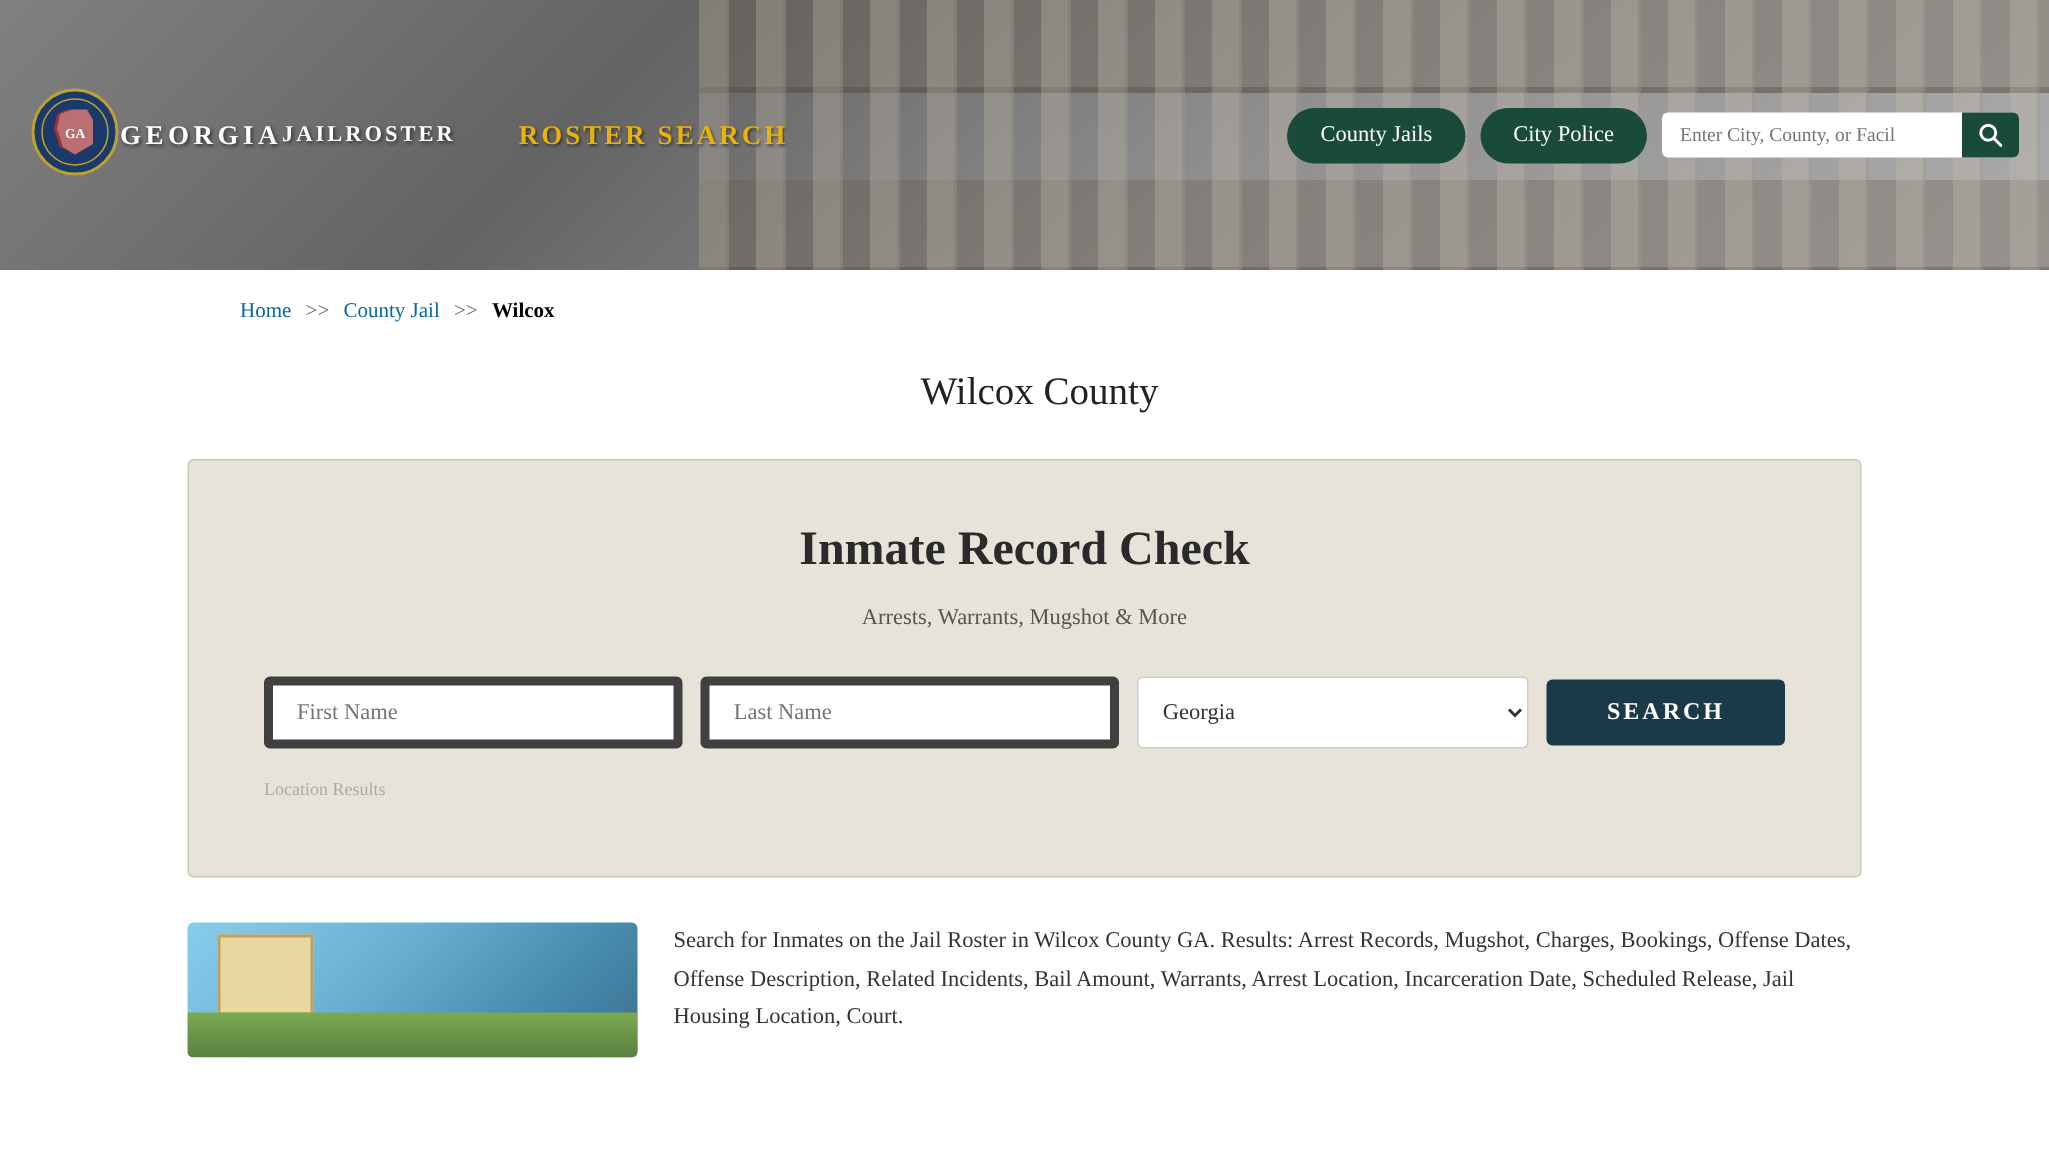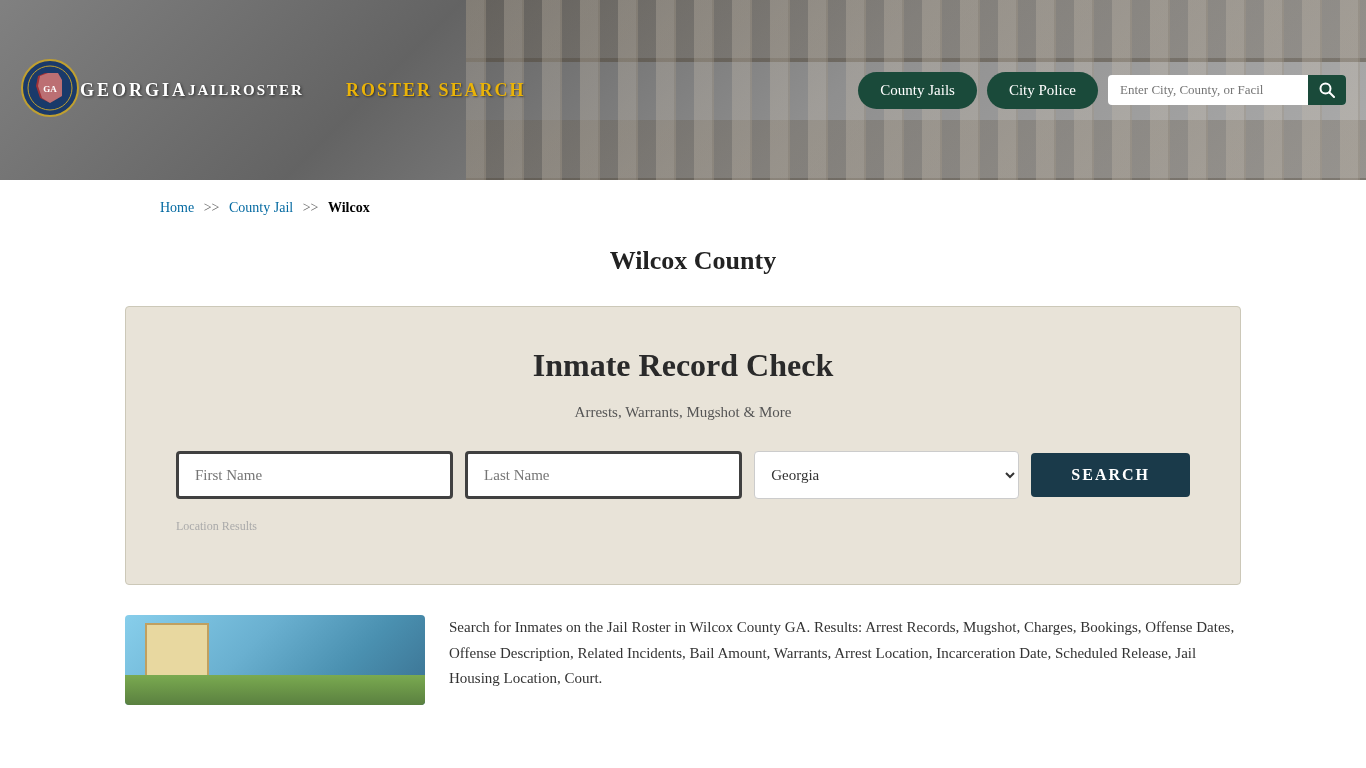--- a/index.html
+++ b/index.html
@@ -158,21 +158,21 @@
     }
     .breadcrumb .current {
       font-weight: bold;
       color: #000;
     }
 
     
     .page-title {
       text-align: center;
       font-size: 26px;
-      font-weight: bold;
+      font-weight: normal;
       color: #222;
       margin: 10px 0 30px 0;
       font-family: Georgia, serif;
       padding-left: 20px;
     }
 
     
     .inmate-check-box {
       margin: 0 125px;
       background: #e8e3d8;
@@ -195,21 +195,21 @@
       margin-bottom: 30px;
     }
     .inmate-search-row {
       display: flex;
       gap: 12px;
       align-items: center;
     }
     .inmate-input {
       flex: 1;
       height: 48px;
-      border: 3px solid #404040;
+      border: 6px solid #404040;
       border-radius: 4px;
       padding: 0 16px;
       font-size: 15px;
       font-family: Georgia, serif;
       color: #999;
       background: #fff;
       outline: none;
     }
     .inmate-select {
       flex: 1;

